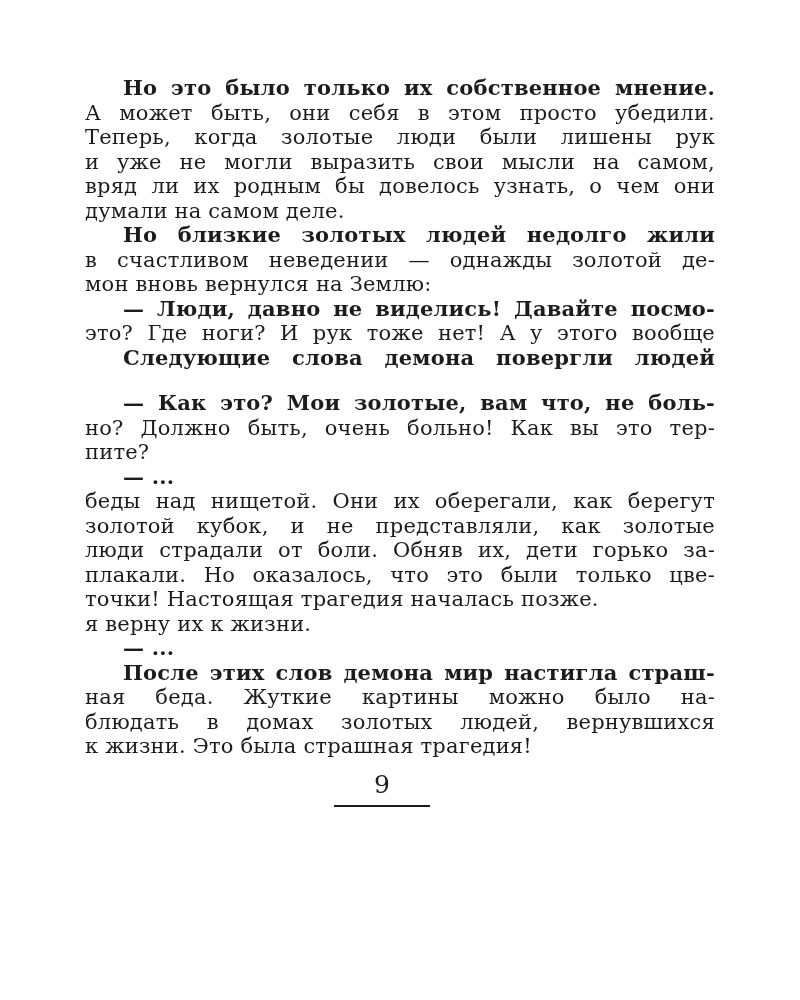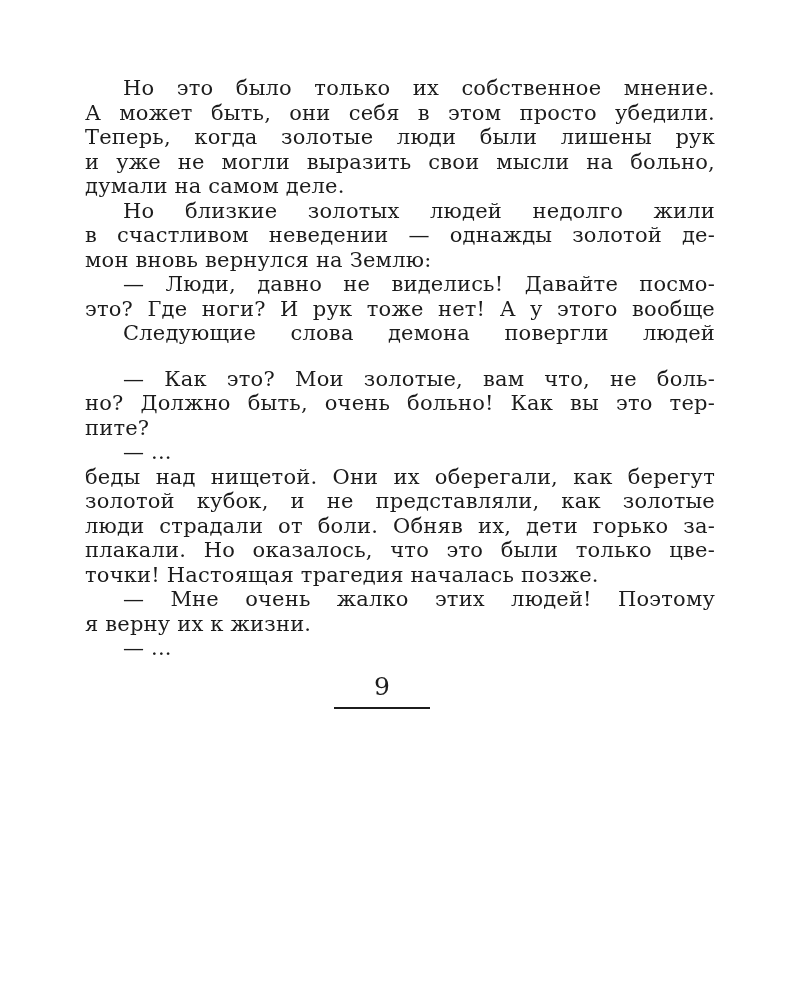--- a/index.html
+++ b/index.html
@@ -32,20 +32,21 @@
   }
   .line {
     font-size: 21px;
     line-height: 24.5px;
     letter-spacing: 0.2px;
     text-align: justify;
     text-align-last: justify;
   }
   .line.first {
     padding-left: 38px;
+    font-weight: bold;
   }
   .line.last {
     text-align: right;
     text-align-last: left;
   }
   .page-footer {
     margin-top: 13px;
     width: 630px;
     text-align: center;
     transform: translateX(-18px);
@@ -65,21 +66,22 @@
 </style>
 </head>
 <body>
 
 <div class="page">
   <div class="text-block">
       <div class="paragraph">
         <div class="line first">Но это было только их собственное мнение.</div>
         <div class="line">А может быть, они себя в этом просто убедили.</div>
         <div class="line">Теперь, когда золотые люди были лишены рук</div>
-        <div class="line">и уже не могли выразить свои мысли на больно,</div>
+        <div class="line">и уже не могли выразить свои мысли на самом,</div>
+        <div class="line">вряд ли их родным бы довелось узнать, о чем они</div>
         <div class="line last">думали на самом деле.</div>
       </div>
       <div class="paragraph">
         <div class="line first">Но близкие золотых людей недолго жили</div>
         <div class="line">в счастливом неведении — однажды золотой де-</div>
         <div class="line last">мон вновь вернулся на Землю:</div>
       </div>
       <div class="paragraph">
         <div class="line first">— Люди, давно не виделись! Давайте посмо-</div>
         <div class="line">это? Где ноги? И рук тоже нет! А у этого вообще</div>
@@ -96,24 +98,29 @@
         <div class="line first last">— ...</div>
       </div>
       <div class="paragraph">
         <div class="line">беды над нищетой. Они их оберегали, как берегут</div>
         <div class="line">золотой кубок, и не представляли, как золотые</div>
         <div class="line">люди страдали от боли. Обняв их, дети горько за-</div>
         <div class="line">плакали. Но оказалось, что это были только цве-</div>
         <div class="line last">точки! Настоящая трагедия началась позже.</div>
       </div>
       <div class="paragraph">
-        <div class="line first">— Мне очень жалко этих людей! Поэтому</div>
         <div class="line last">я верну их к жизни.</div>
       </div>
       <div class="paragraph">
         <div class="line first last">— ...</div>
+      </div>
+      <div class="paragraph">
+        <div class="line first">После этих слов демона мир настигла страш-</div>
+        <div class="line">ная беда. Жуткие картины можно было на-</div>
+        <div class="line">блюдать в домах золотых людей, вернувшихся</div>
+        <div class="line last">к жизни. Это была страшная трагедия!</div>
       </div>
     </div>
   <div class="page-footer">
     <div class="page-number">9</div>
     <div class="footer-rule"></div>
   </div>
 </div>
 
 </body></html>

